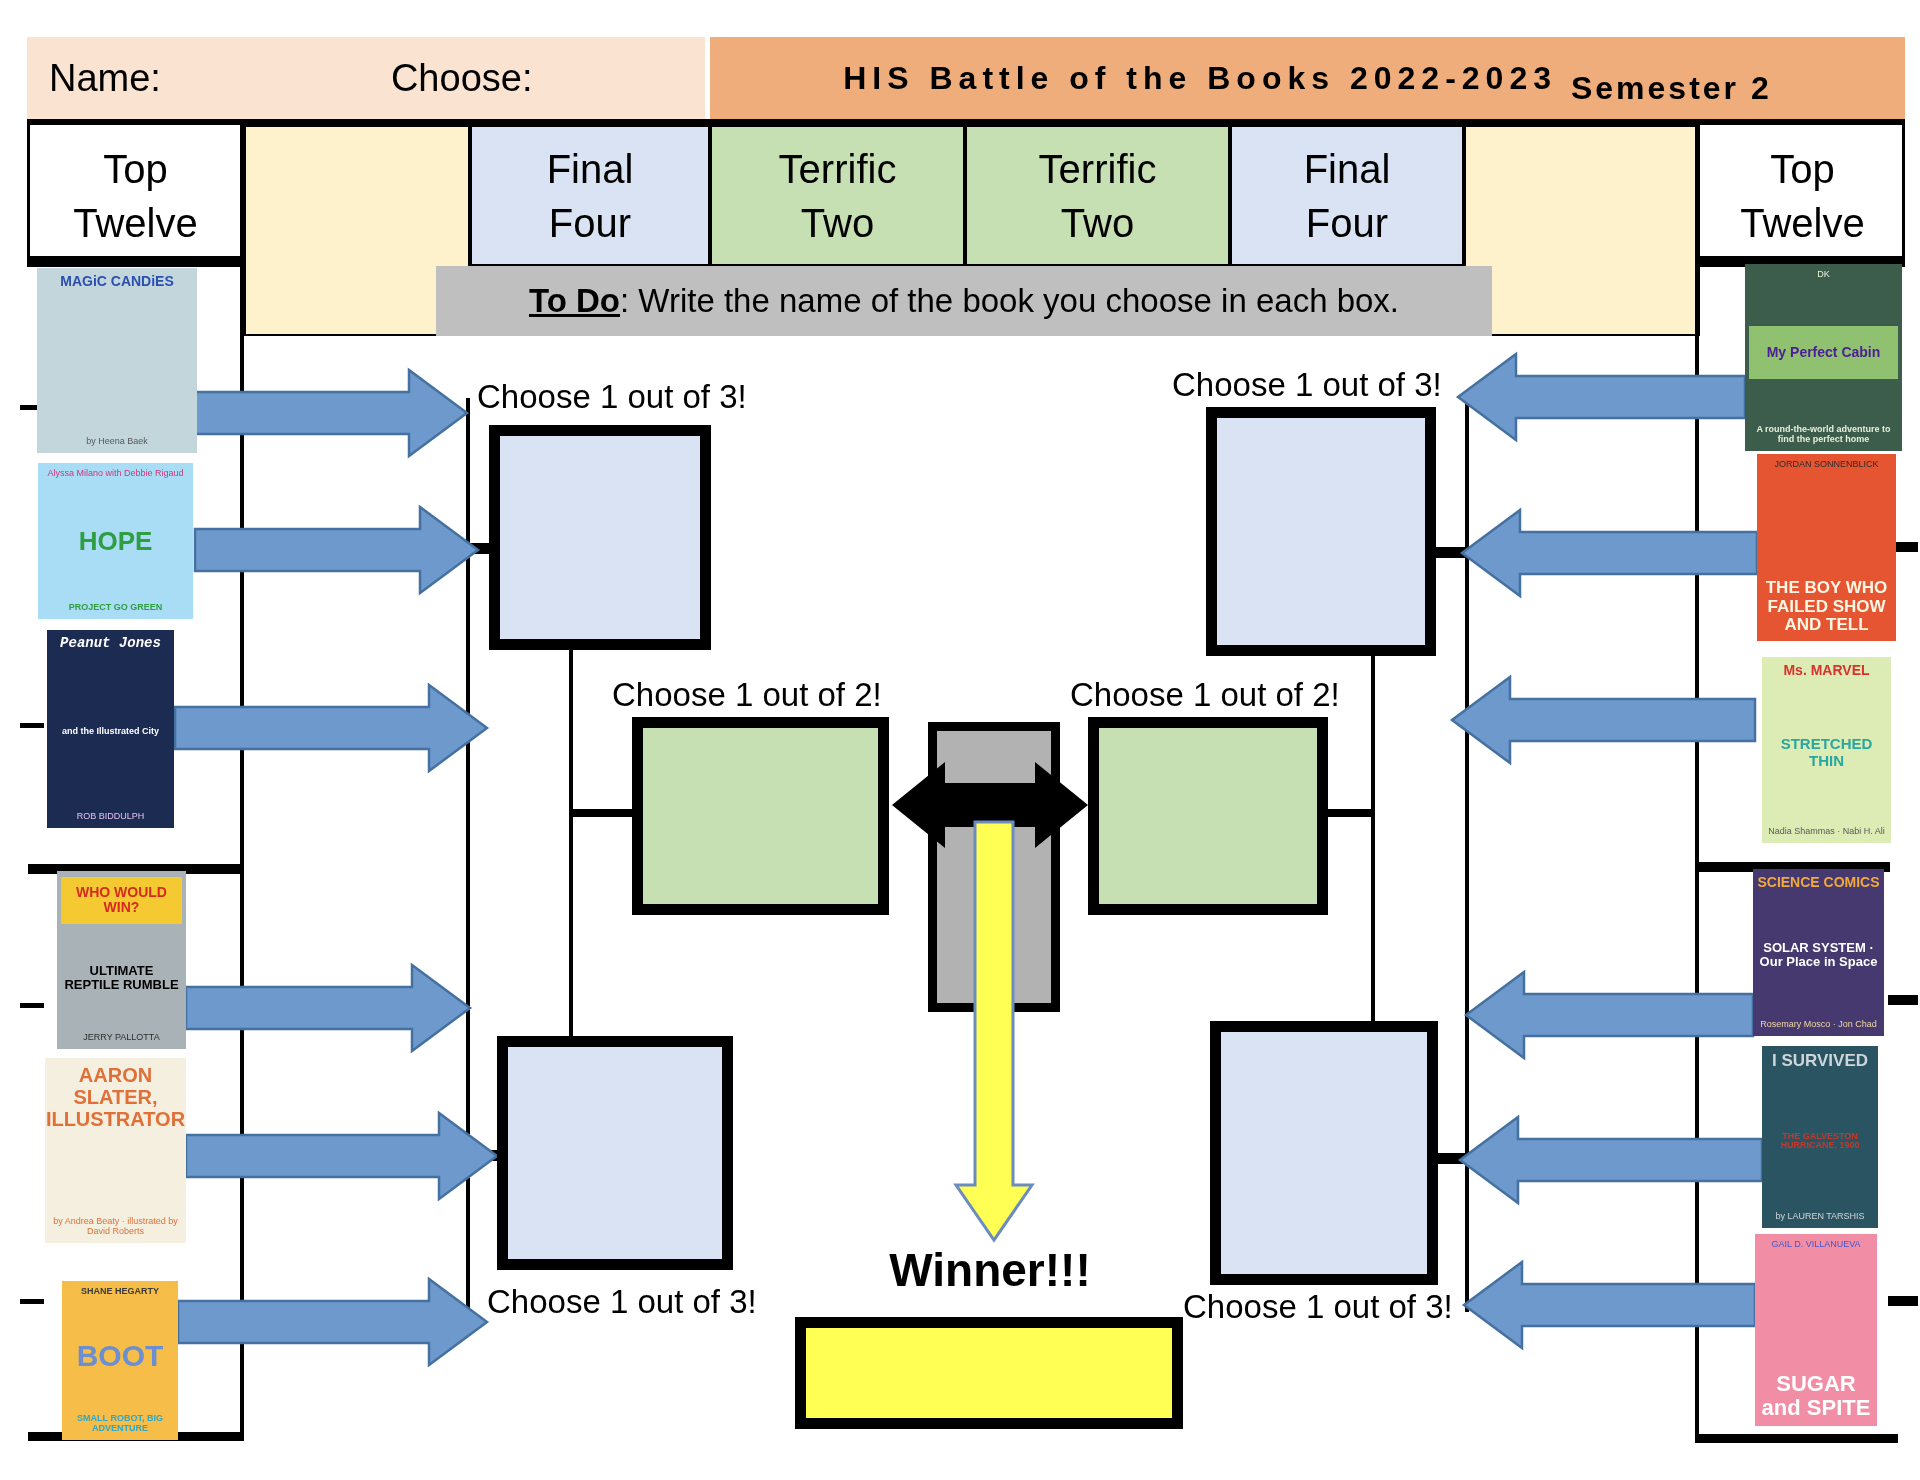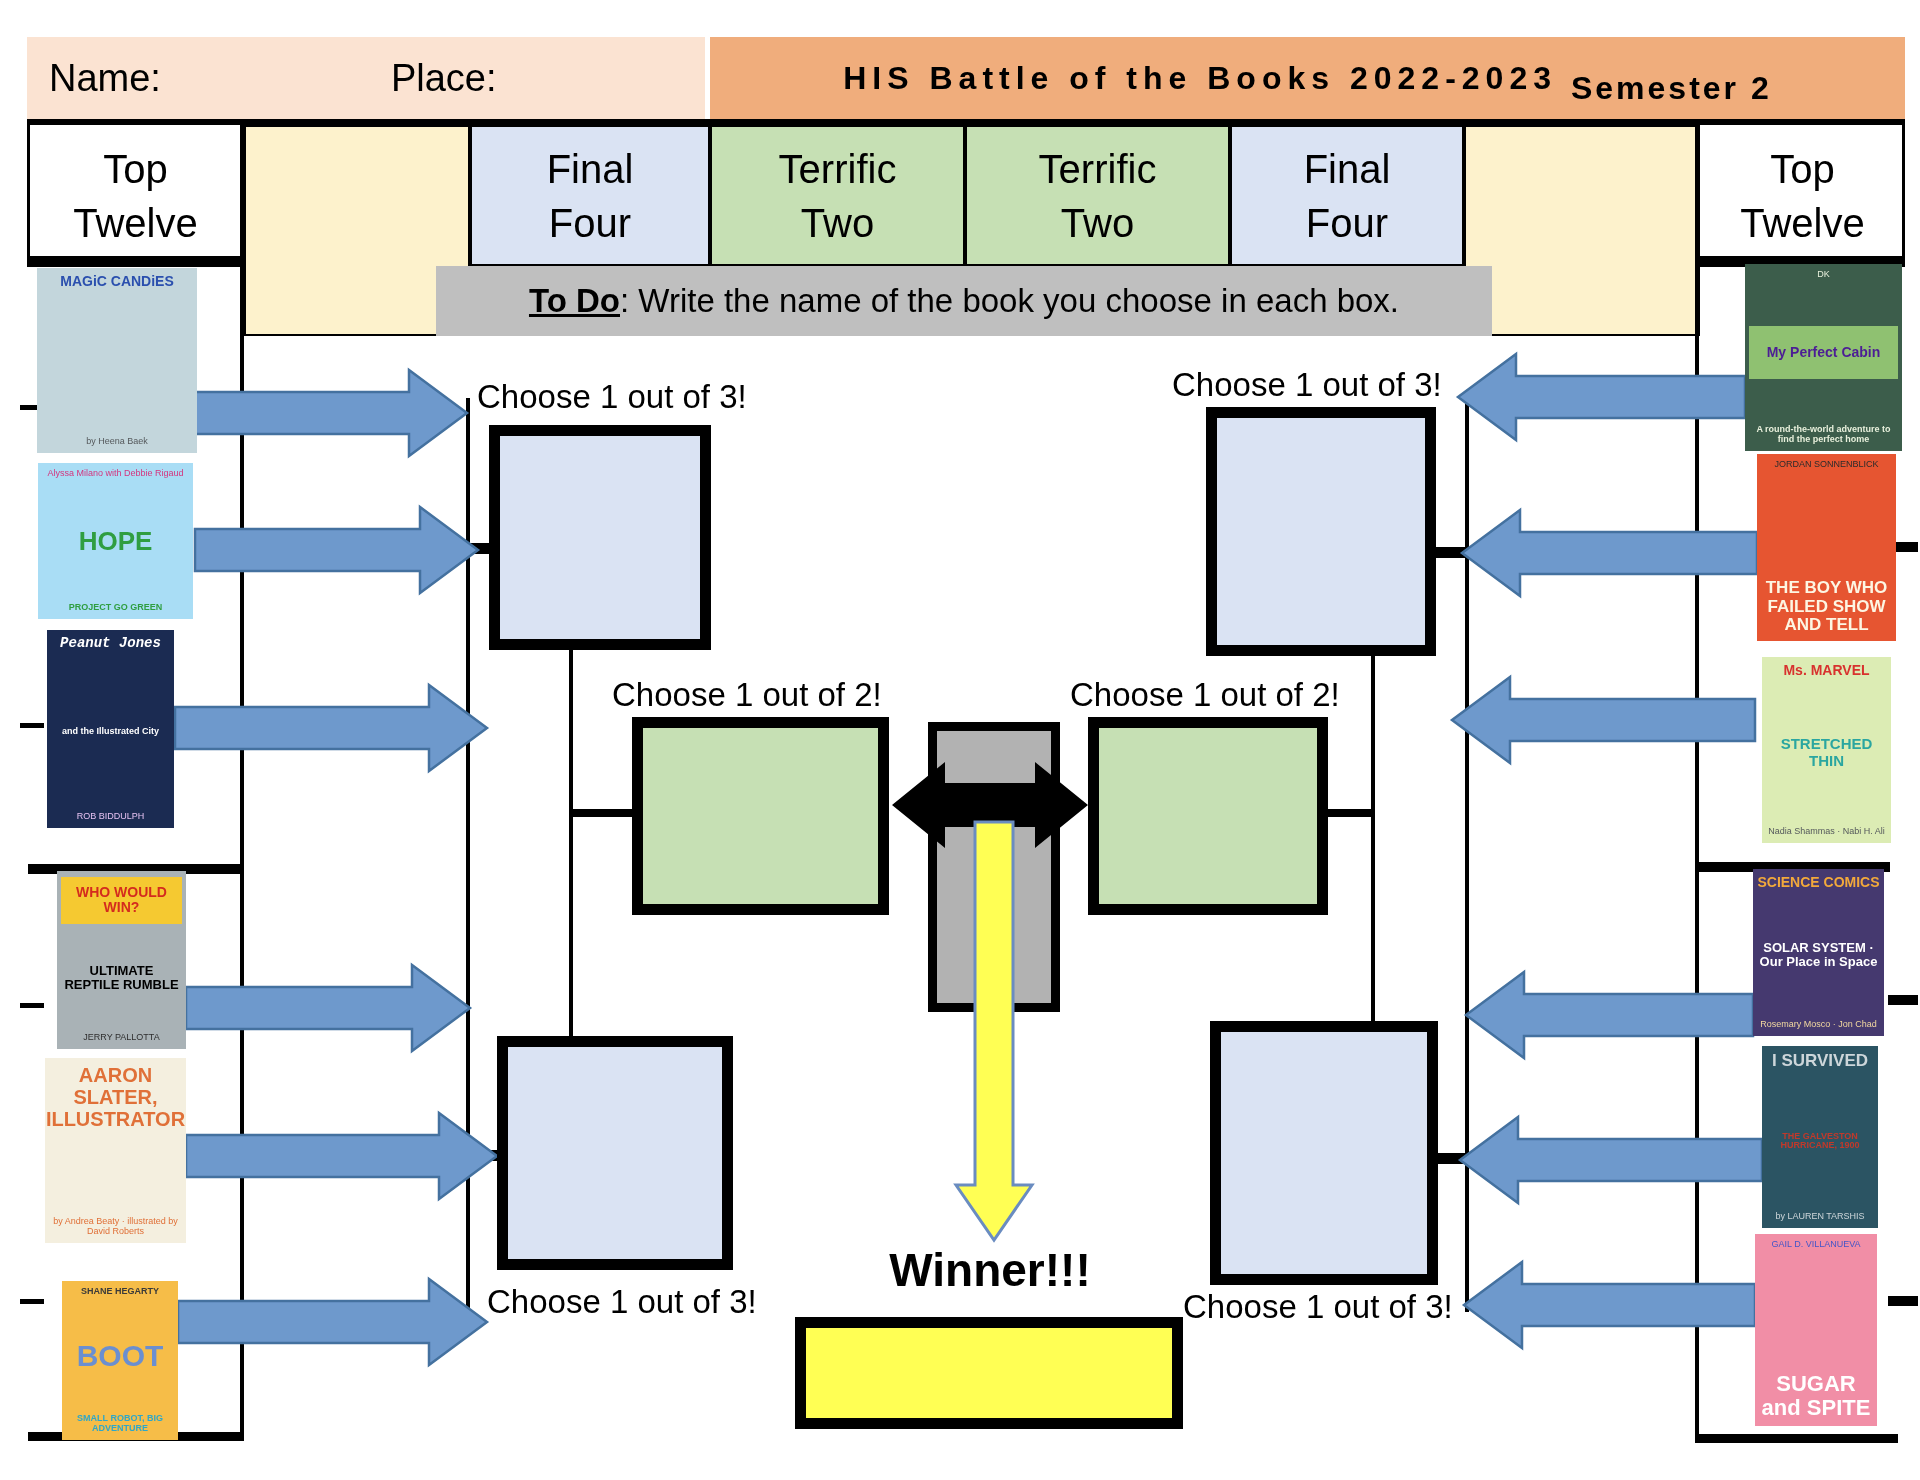--- a/index.html
+++ b/index.html
@@ -36,21 +36,21 @@
   #winner-label{left:800px;top:1243px;width:380px;text-align:center;font-size:46px;font-weight:600;}
   svg{position:absolute;left:0;top:0;z-index:2;}
 </style>
 </head>
 <body>
 
 <div id="canvas">
 
   <div id="name-bar" class="abs" style="background-color: rgb(251, 227, 210);">
     <span class="nlab">Name:</span>
-    <span class="clab">Place:</span>
+    <span class="clab">Choose:</span>
   </div>
   <div id="title-bar" class="abs" style="background-color: rgb(240, 173, 124);">
     <span class="tmain">HIS Battle of the Books 2022-2023</span>
     <span class="tbold">Semester 2</span>
   </div>
   <div class="line" style="left:27px;top:119px;width:1878px;height:6px;"></div>
 
   <div class="colcell whitecell" style="left:27px;width:217px;">
     <span>Top
 Twelve</span>

